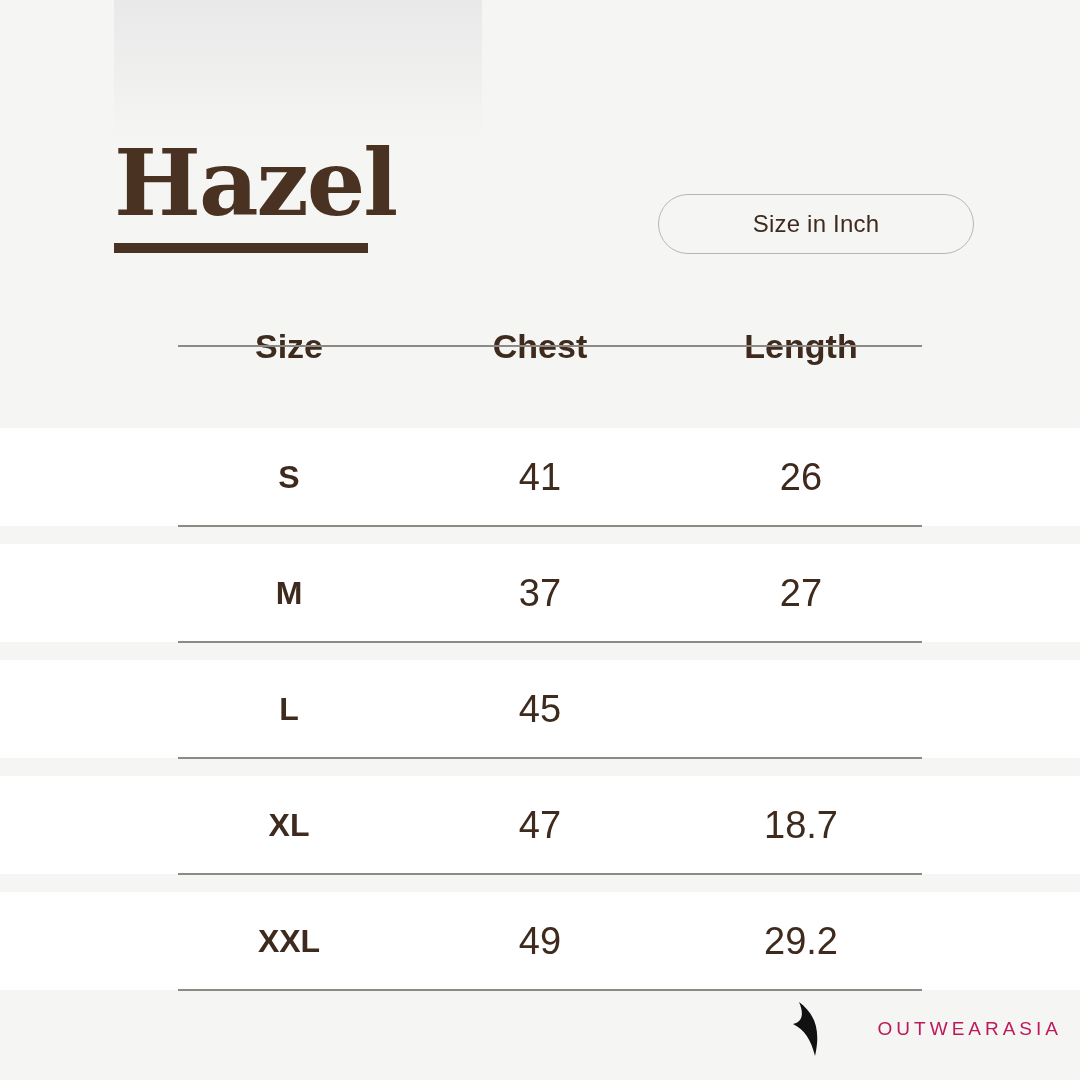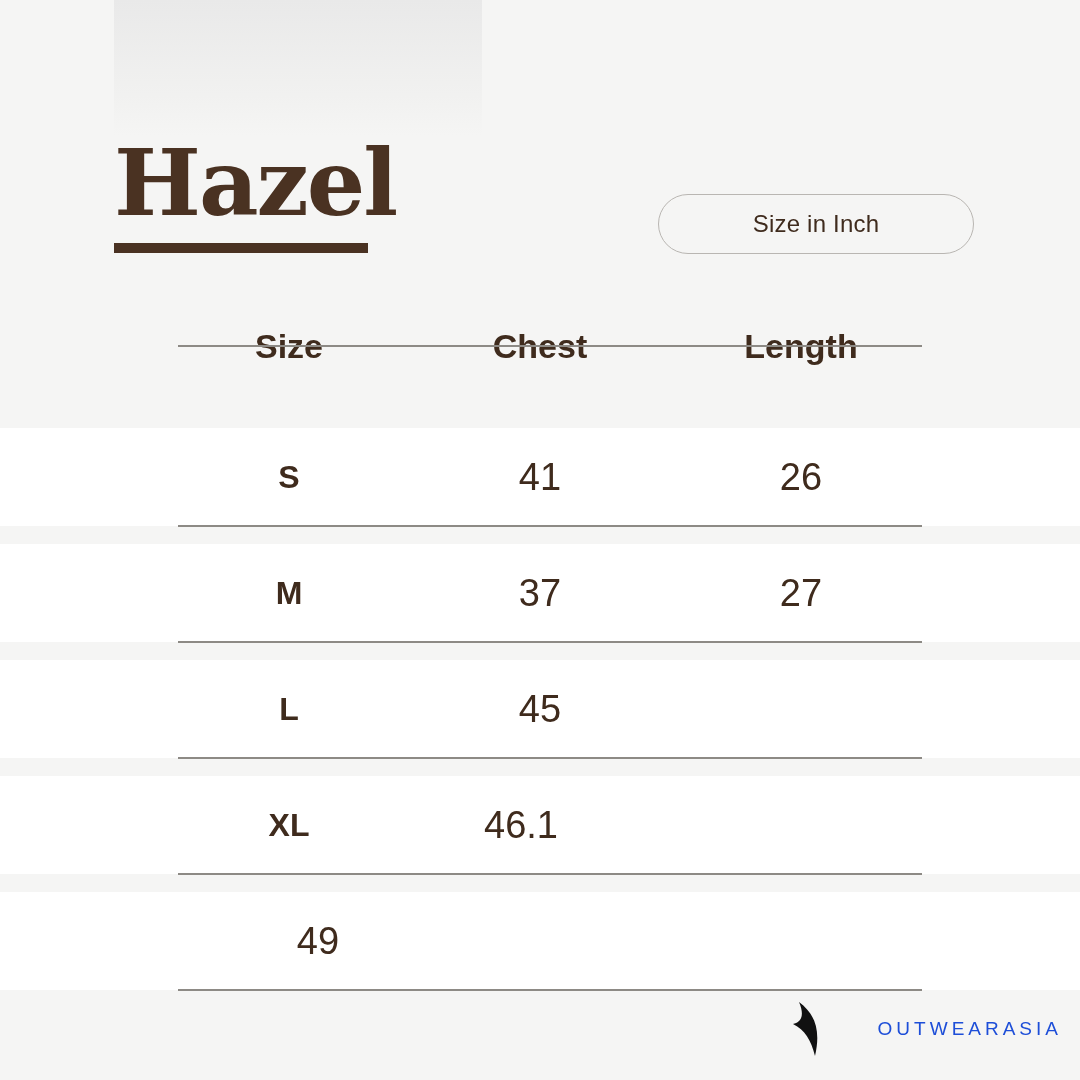--- a/index.html
+++ b/index.html
@@ -152,21 +152,21 @@
 
   .logo-mark {
     width: 44px;
     height: 58px;
     display: block;
   }
 
   .logo-text {
     font-size: 19px;
     letter-spacing: 4px;
-    color: #1d4ed8;
+    color: #be185d;
     font-weight: 400;
     margin-left: 27px;
   }
 </style>
 </head>
 <body>
 
 <div class="bg-swatch"></div>
 
 <div class="brand-block">
@@ -204,26 +204,29 @@
   </div>
 
   <div class="row data-row w1">
     <div class="cell cell-size col-size">L</div>
     <div class="cell cell-num col-chest">45</div>
     <div class="divider"></div>
   </div>
 
   <div class="row data-row w1">
     <div class="cell cell-size col-size">XL</div>
-    <div class="cell cell-num col-length">46.1</div>
-    <div class="divider"></div>
-  </div>
-
-  <div class="row data-row w1">
+    <div class="cell cell-num col-chest">47</div>
+    <div class="cell cell-num col-length">18.7</div>
+    <div class="divider"></div>
+  </div>
+
+  <div class="row data-row w1">
+    <div class="cell cell-size col-size">XXL</div>
     <div class="cell cell-num col-chest">49</div>
+    <div class="cell cell-num col-length">29.2</div>
     <div class="divider"></div>
   </div>
 
 </div>
 
 <div class="footer">
   <svg class="logo-mark" viewBox="0 0 44 58">
     <path d="M14 2 C 30 14, 36 30, 30 56 C 26 40, 20 30, 8 24 C 16 22, 20 16, 14 2 Z" fill="#111111"></path>
   </svg>
   <span class="logo-text">OUTWEARASIA</span>

